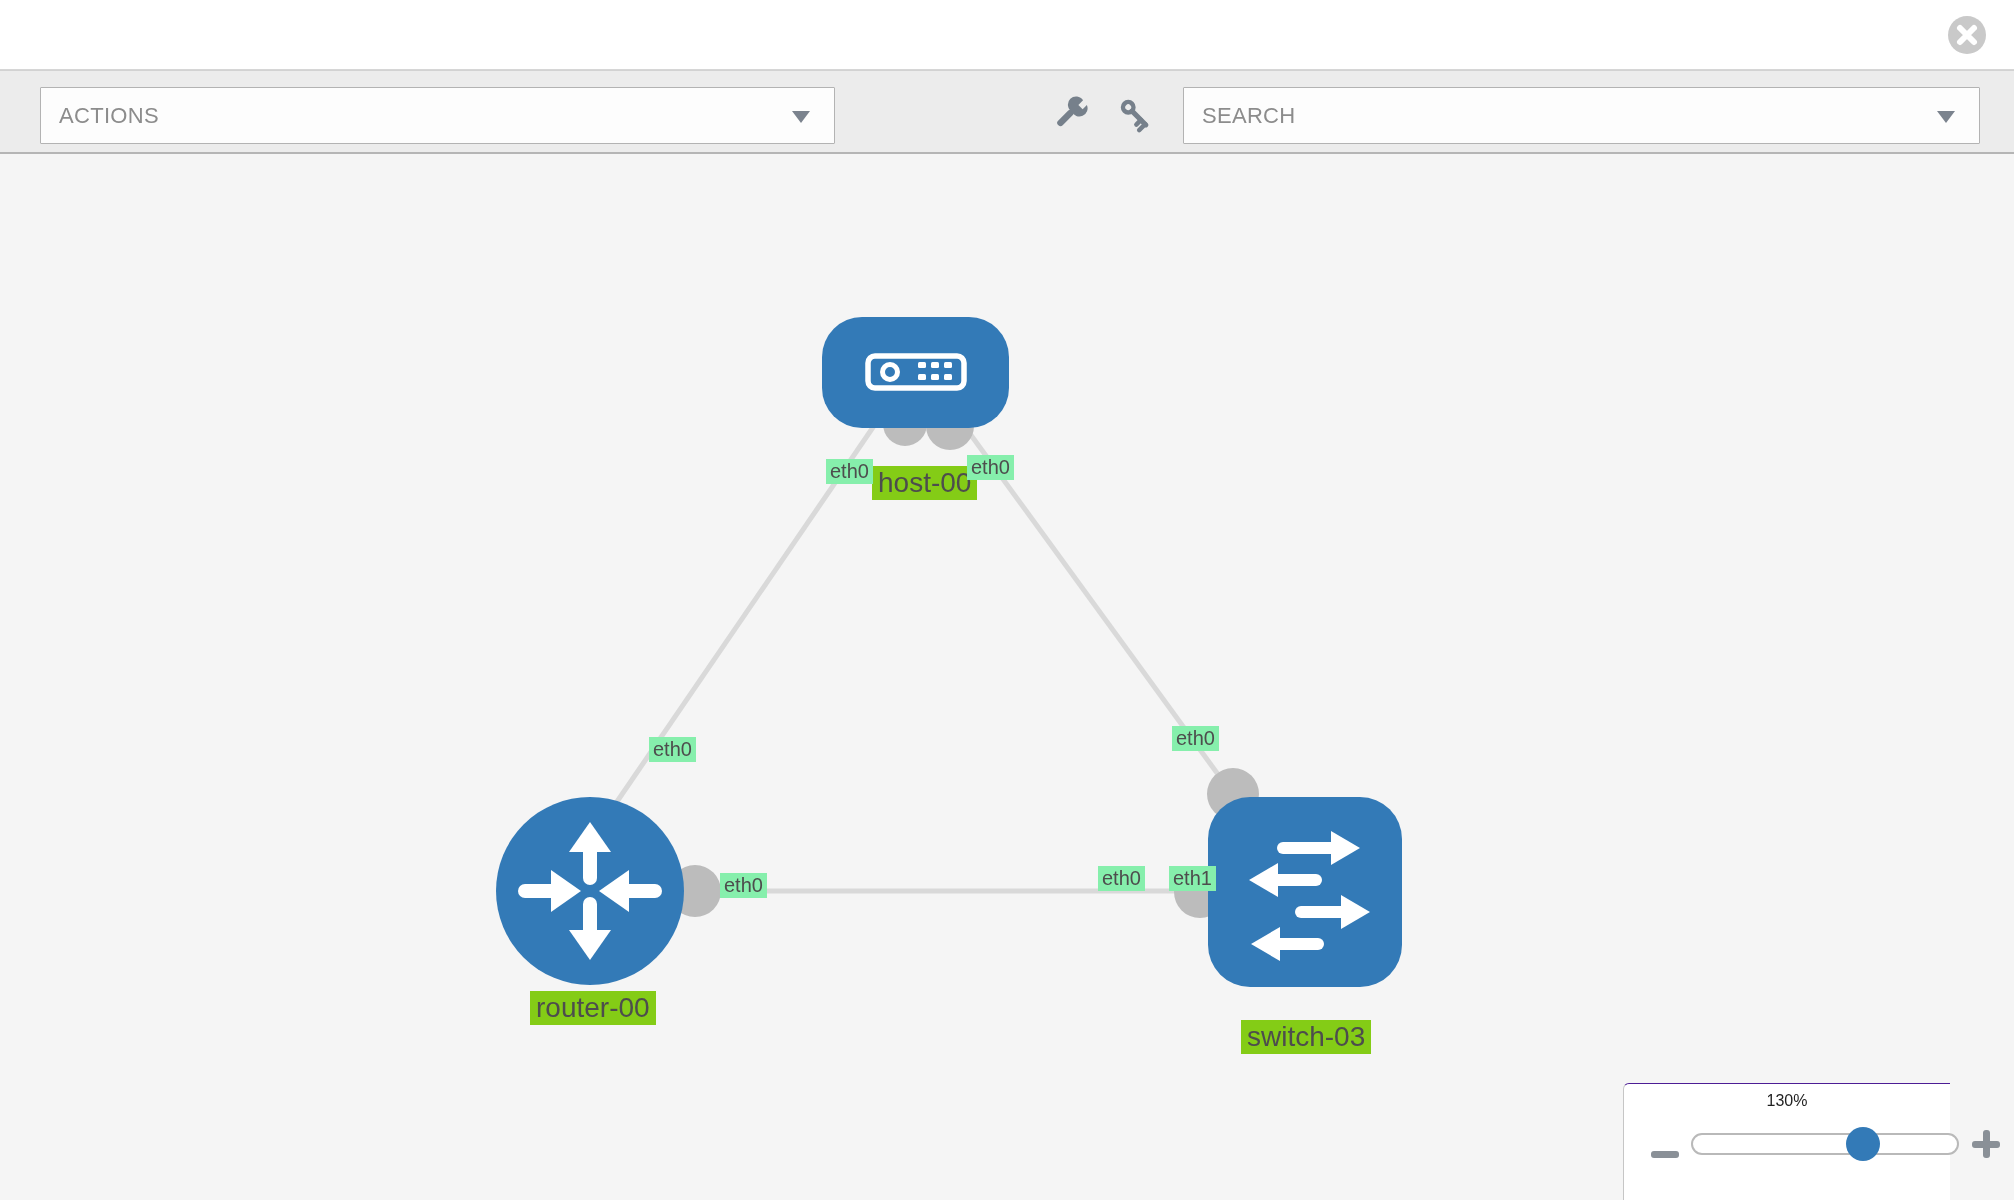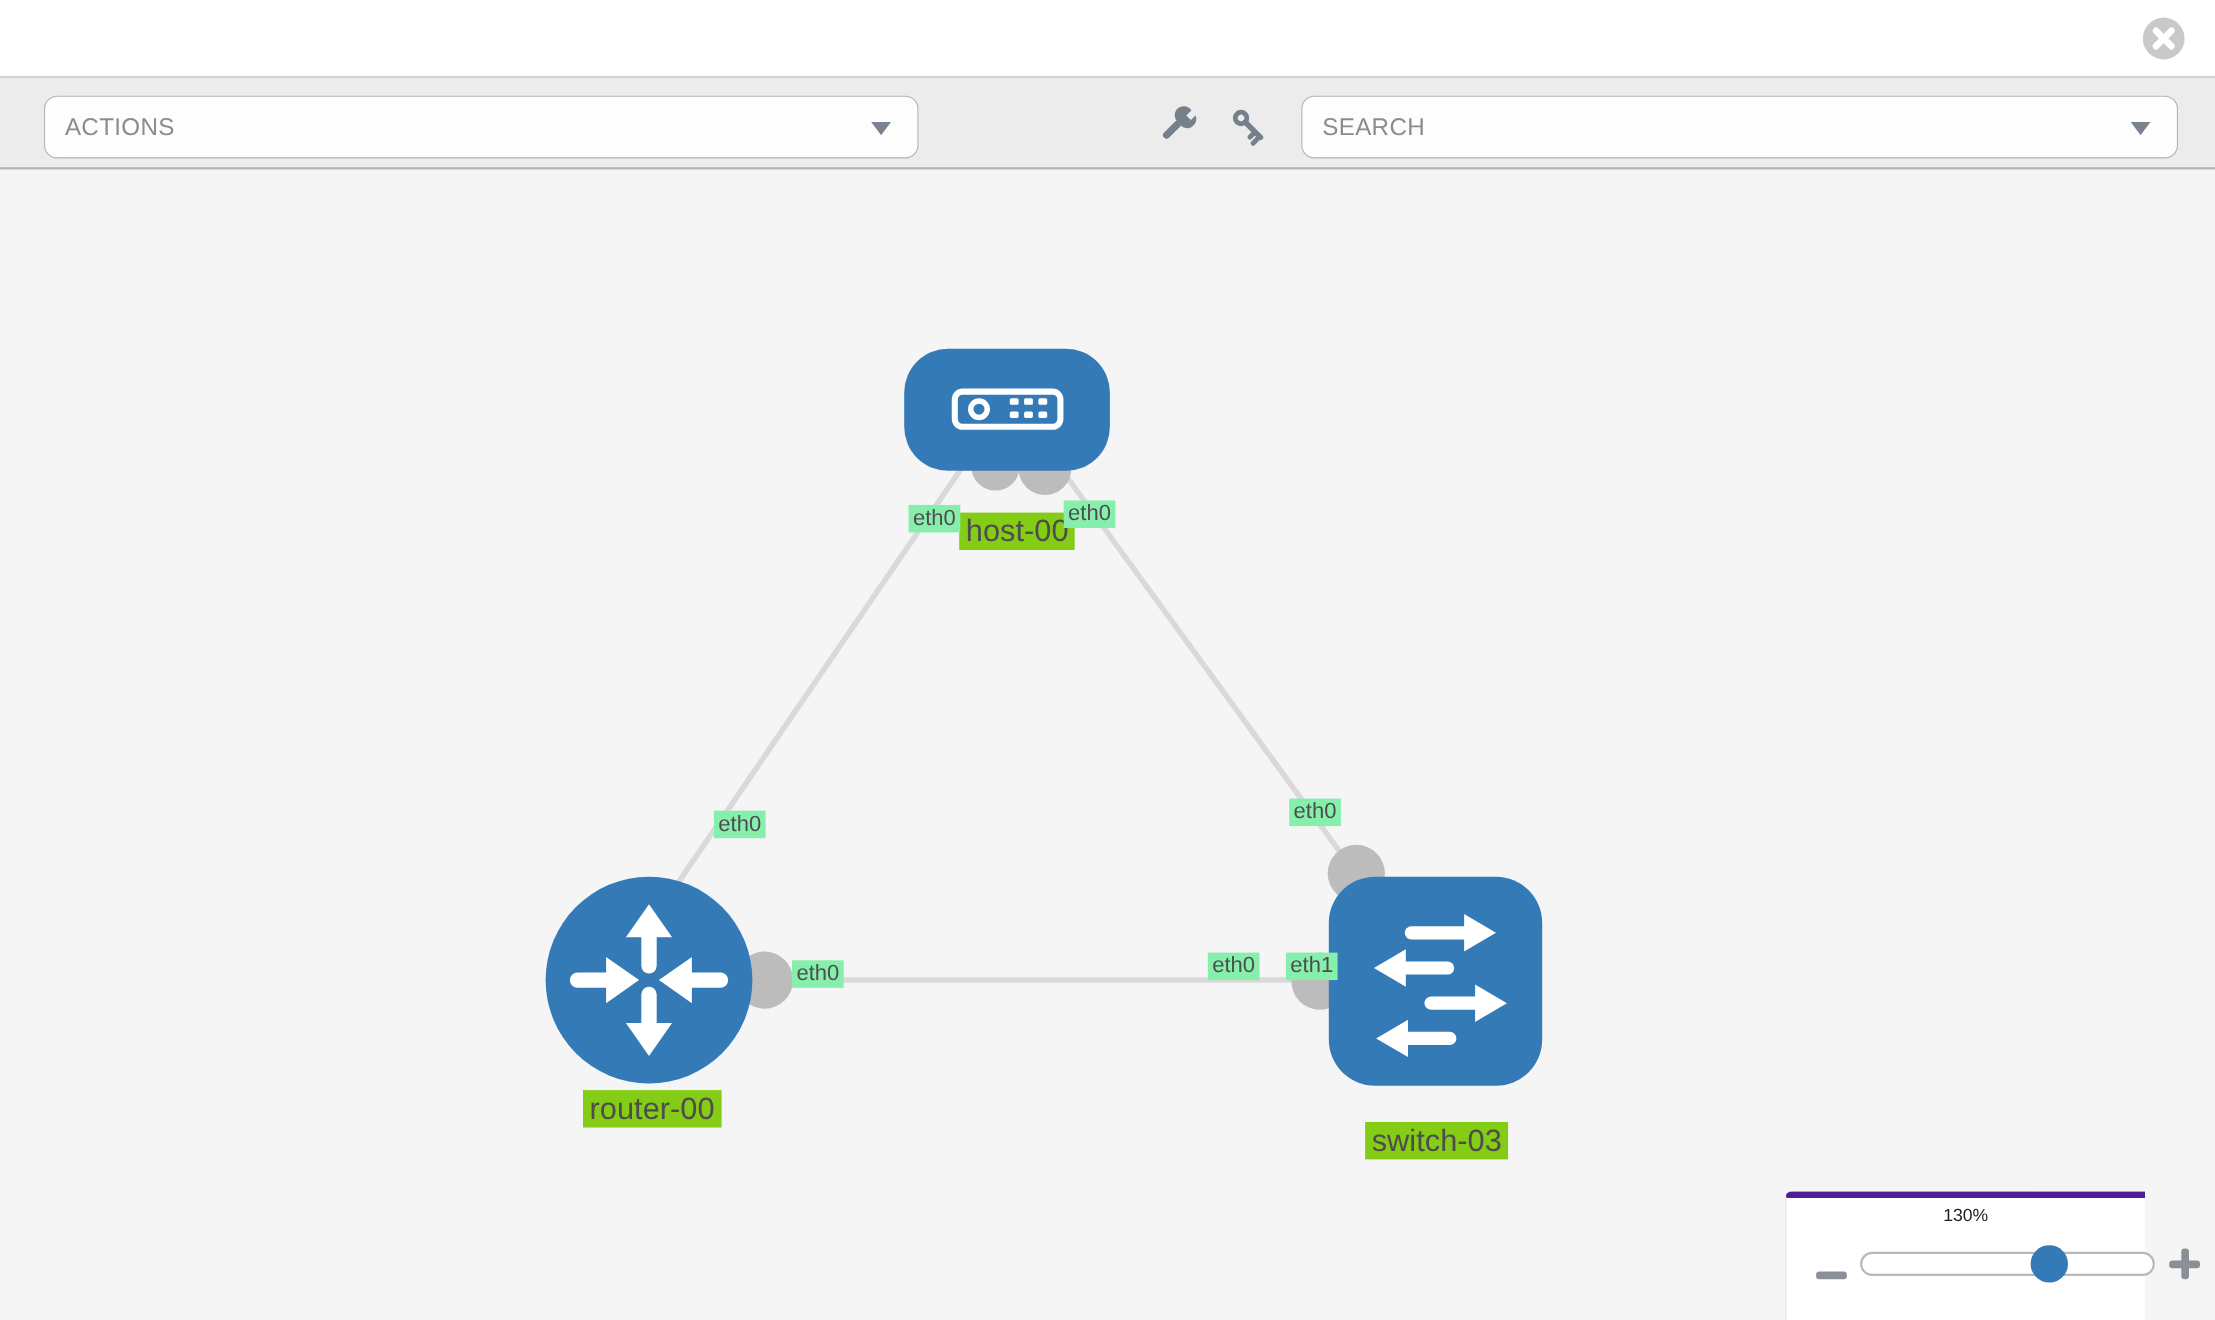--- a/index.html
+++ b/index.html
@@ -12,21 +12,21 @@
   #page-title { position:absolute; left:40px; top:17px; font-size:23px;
                 font-weight:bold; color:#4f4f4f; letter-spacing:0.2px; }
   #close-btn { position:absolute; right:26px; top:14px; width:42px; height:42px;
                cursor:pointer; }
 
   
   #toolbar { position:absolute; left:0; top:70px; width:2014px; height:84px;
              background:#ececec; border-top:1px solid #d2d2d2;
              border-bottom:2px solid #b5b5b5; z-index:29; }
   .select-box { position:absolute; top:16px; height:57px; background:#fdfdfd;
-                border:1.5px solid #b3b3b3; border-radius:12px; cursor:pointer; }
+                border:1.5px solid #b3b3b3; border-radius:1px; cursor:pointer; }
   .select-box .ph { position:absolute; left:18px; top:50%; transform:translateY(-50%);
                     font-size:22px; color:#8c8c8c; letter-spacing:0.3px; }
   .caret { position:absolute; right:24px; top:50%; margin-top:-5px; width:0; height:0;
            border-left:9px solid transparent; border-right:9px solid transparent;
            border-top:12px solid #7b838e; }
   #actions-box { left:40px; width:795px; }
   #search-box  { left:1183px; width:797px; }
   .tool-icon { position:absolute; top:24px; width:40px; height:40px; cursor:pointer; }
   #wrench-btn { left:1048px; }
   #key-btn    { left:1116px; }
@@ -40,21 +40,21 @@
   
   .node-label { position:absolute; z-index:10; background:#84cc16; color:#4d4d4d;
                 font-size:28px; padding:1px 6px; white-space:nowrap;margin-top:24px; }
   .if-label   { position:absolute; z-index:11; background:#86efac; color:#4d4d4d;
                 font-size:20px; padding:1px 4px; white-space:nowrap; }
   .if-label.under { z-index:10; }
   .if-label.over  { z-index:12;margin-left:44px; }
 
   
   #zoom-panel { position:absolute; left:1623px; top:1083px; width:327px; height:117px;
-                background:#ffffff; border-top:6px solid #4c1d95;
+                background:#ffffff; border-top:1px solid #4c1d95;
                 border-left:1px solid #c6c6c6; border-radius:6px 0 0 0; z-index:20; }
   #zoom-level { position:absolute; left:0; top:8px; width:100%; text-align:center;
                 font-size:16px; color:#1f1f1f; }
   #zoom-track { position:absolute; left:67px; top:49px; width:268px; height:22px;
                 background:#ffffff; border:2px solid #b9b9b9; border-radius:12px;
                 cursor:pointer; }
   #zoom-handle { position:absolute; left:222px; top:43px; width:34px; height:34px;
                  border-radius:50%; background:#337ab7; cursor:grab; }
   .zbar { position:absolute; background:#8a9097; border-radius:3px; }
   #zoom-minus { position:absolute; left:27px; top:56px; width:28px; height:28px; cursor:pointer; }

